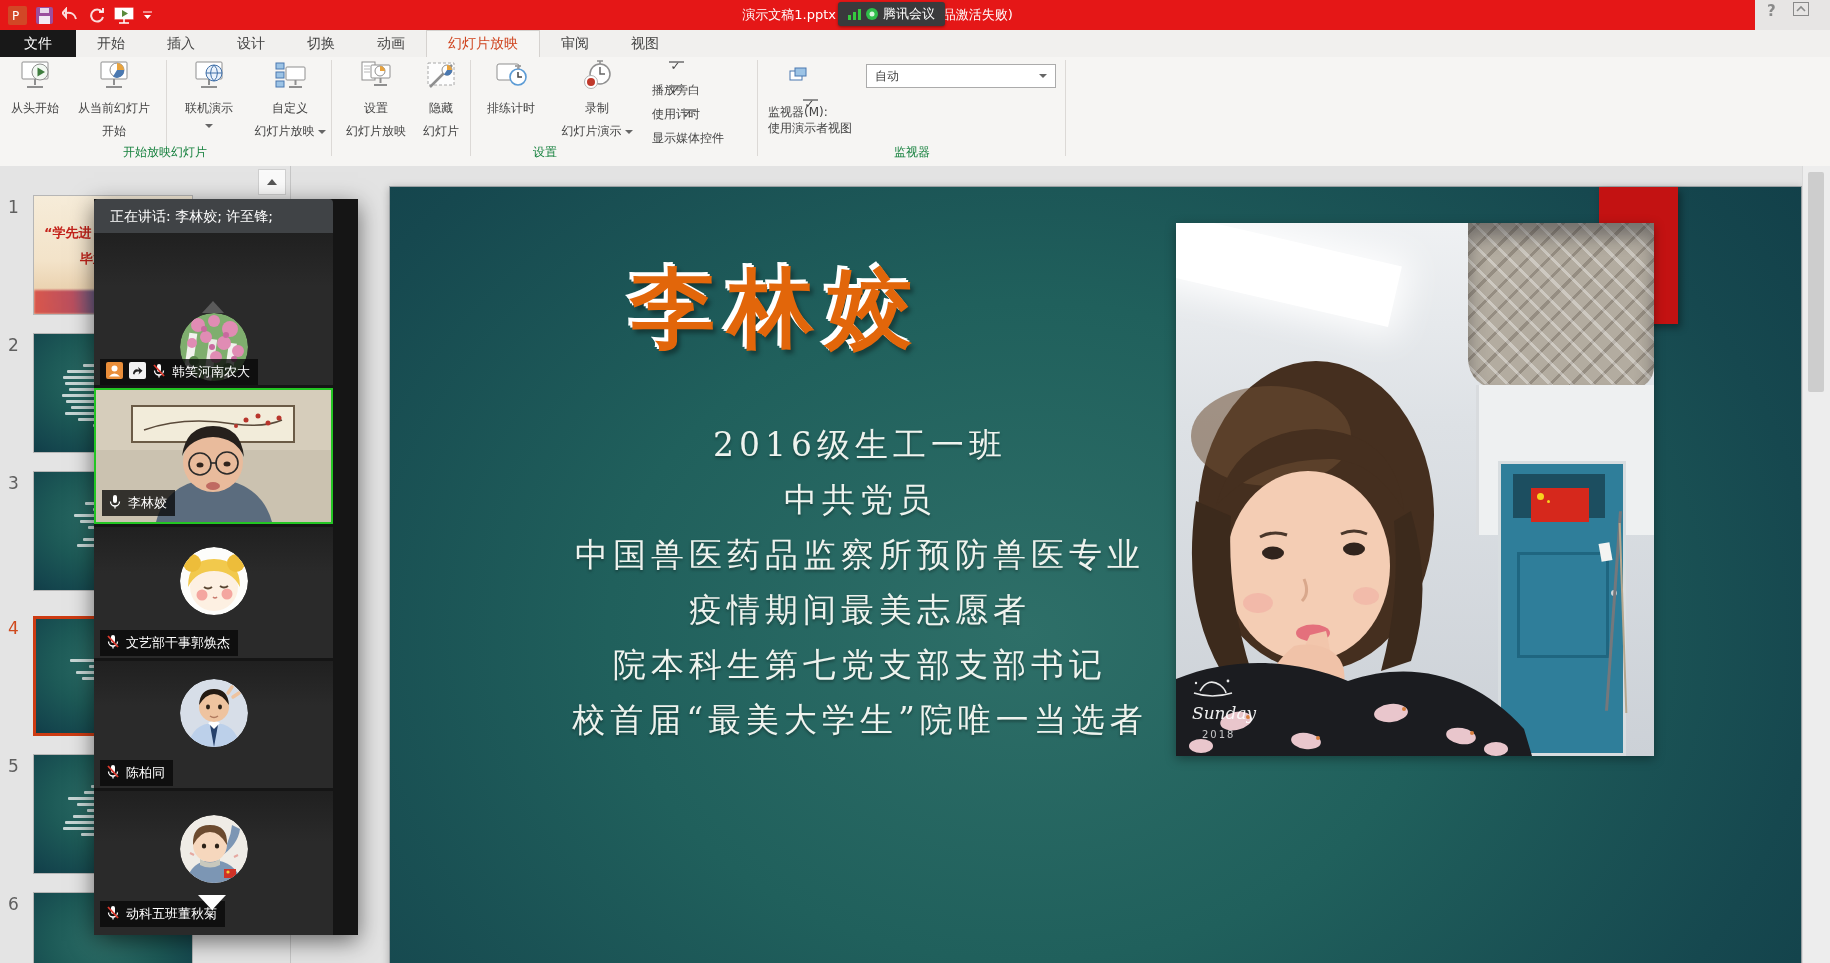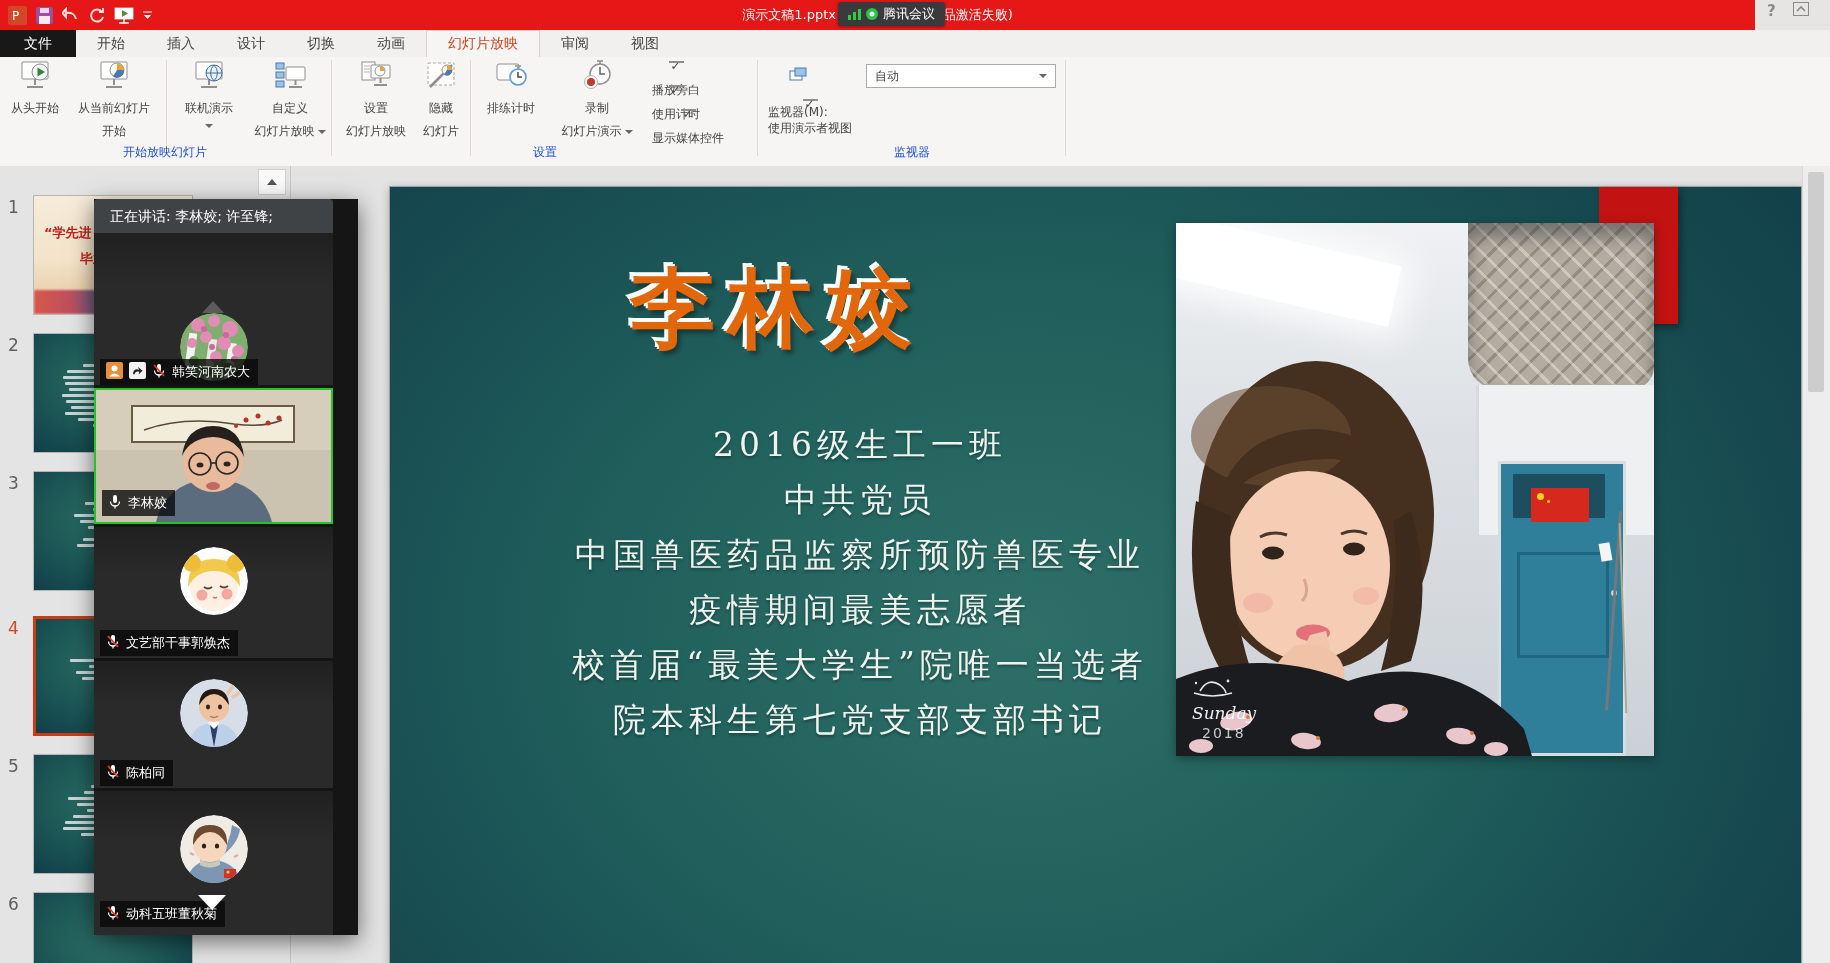--- a/index.html
+++ b/index.html
@@ -23,21 +23,21 @@
   .tab{padding:0 21px;font-size:14px;color:#444;display:flex;align-items:center;cursor:default;}
   .tab-file{background:#181818;color:#fff;padding:0 24px;}
   .tab-active{background:#f6f5f3;color:#cf4520;border:1px solid #d5d2cf;border-bottom:none;}
 
   
   #ribbon{left:0;top:57px;width:1830px;height:109px;background:#f6f5f3;border-bottom:1px solid #d5d2cf;font-size:12px;color:#444;}
   .rsep{position:absolute;top:3px;height:96px;width:1px;background:#dcd9d6;}
   .rbtn{position:absolute;top:2px;display:flex;flex-direction:column;align-items:center;gap:8px;text-align:center;line-height:15px;}
   .rbtn .lbl{white-space:nowrap;}
   .caret{width:0;height:0;border-left:4px solid transparent;border-right:4px solid transparent;border-top:4px solid #666;display:inline-block;}
-  .grouplabel{position:absolute;top:87px;width:200px;text-align:center;color:#1d4ed8;font-size:12px;}
+  .grouplabel{position:absolute;top:87px;width:200px;text-align:center;color:#15803d;font-size:12px;}
   .chkrow{position:absolute;display:flex;align-items:center;gap:19px;height:18px;flex-direction:column;}
   .chk{width:13px;height:13px;background:#fdfdfd;border:1px solid #8f8f8f;position:relative;}
   .chk::after{content:"✓";position:absolute;left:1px;top:-3px;font-size:12px;color:#444;}
   .mon-select{position:absolute;left:866px;top:7px;width:190px;height:24px;background:#fff;border:1px solid #ababab;display:flex;align-items:center;justify-content:space-between;padding:0 8px;box-sizing:border-box;}
 
   
   #workspace{left:0;top:166px;width:1830px;height:797px;background:#e3e3e3;}
   #thumbpanel{left:0;top:0;width:290px;height:797px;background:#e4e4e4;border-right:1px solid #c6c6c6;}
   .thumb{position:absolute;left:33px;width:160px;height:120px;background:#fff;border:1px solid #b6b6b6;overflow:hidden;box-sizing:border-box;}
   .thumb.sel{border:3px solid #cd3b12;}
@@ -70,21 +70,21 @@
   .ph-star{position:absolute;left:6px;top:5px;width:7px;height:7px;background:#f7d21e;border-radius:50%;}
   .ph-star2{position:absolute;left:16px;top:12px;width:3px;height:3px;background:#f7d21e;border-radius:50%;}
   .ph-panel{position:absolute;left:16px;top:88px;width:86px;height:100px;border:3px solid #1f6680;}
   .ph-handle{position:absolute;right:6px;top:126px;width:6px;height:6px;background:#cfd6da;border-radius:50%;}
   .ph-rod1{position:absolute;left:436px;top:288px;width:3px;height:200px;background:#75787c;transform:rotate(4deg);}
   .ph-rod2{position:absolute;left:446px;top:300px;width:2px;height:190px;background:#b5a78e;transform:rotate(-2deg);}
   .ph-tag{position:absolute;left:424px;top:320px;width:11px;height:18px;background:#f4f4f2;transform:rotate(-10deg);}
   .ph-girl{position:absolute;left:0;top:118px;}
   .ph-wm{position:absolute;left:16px;top:452px;color:#ffffff;}
   .ph-wm .sun{font-family:"DejaVu Serif","Liberation Serif",serif;font-style:italic;font-size:17px;opacity:.92;}
-  .ph-wm .yr{font-size:14px;letter-spacing:2px;opacity:.75;margin-left:10px;}
+  .ph-wm .yr{font-size:10px;letter-spacing:2px;opacity:.75;margin-left:10px;}
 
   
   #meetpanel{left:94px;top:199px;width:264px;height:736px;background:#151515;box-shadow:0 6px 22px rgba(0,0,0,.55);z-index:50;}
   .mp-header{position:absolute;left:0;top:0;width:239px;height:34px;background:#404346;border-radius:4px 4px 0 0;color:#fff;font-size:14px;line-height:34px;padding-left:16px;box-sizing:border-box;white-space:nowrap;overflow:hidden;}
   .tile{position:absolute;left:0;width:239px;background:linear-gradient(180deg,#202020 0%,#2a2a2a 35%);overflow:hidden;}
   .avatar{position:absolute;left:86px;width:68px;height:68px;border-radius:50%;overflow:hidden;}
   .namebar{position:absolute;left:6px;background:rgba(8,8,8,.78);color:#fff;font-size:13px;height:26px;display:flex;align-items:center;gap:6px;padding:0 8px 0 6px;white-space:nowrap;}
   .videotile{border:2px solid #23c523;box-sizing:border-box;background:#c9c0ae;}
   .tri-up{position:absolute;left:108px;width:0;height:0;border-left:11px solid transparent;border-right:11px solid transparent;border-bottom:12px solid #5b5b5b;}
   .tri-down{position:absolute;left:104px;width:0;height:0;border-left:14px solid transparent;border-right:14px solid transparent;border-top:15px solid #ffffff;z-index:5;}
@@ -402,22 +402,22 @@
     </div>
 
     <div class="abs" id="slide">
       <div class="red-block"></div>
       <div class="slide-title">李林姣</div>
       <div class="slide-body">
         <div>2016级生工一班</div>
         <div>中共党员</div>
         <div>中国兽医药品监察所预防兽医专业</div>
         <div>疫情期间最美志愿者</div>
+        <div>院本科生第七党支部支部书记</div>
         <div>校首届“最美大学生”院唯一当选者</div>
-        <div>院本科生第七党支部支部书记</div>
       </div>
 
       <div id="photo">
         <div class="ph-light"></div>
         <div class="ph-duvet"></div>
         <div class="ph-cabinet"></div>
         <div class="ph-door">
           <div class="ph-doorwin">
             <div class="ph-flag">
                 <span class="ph-star"></span>

